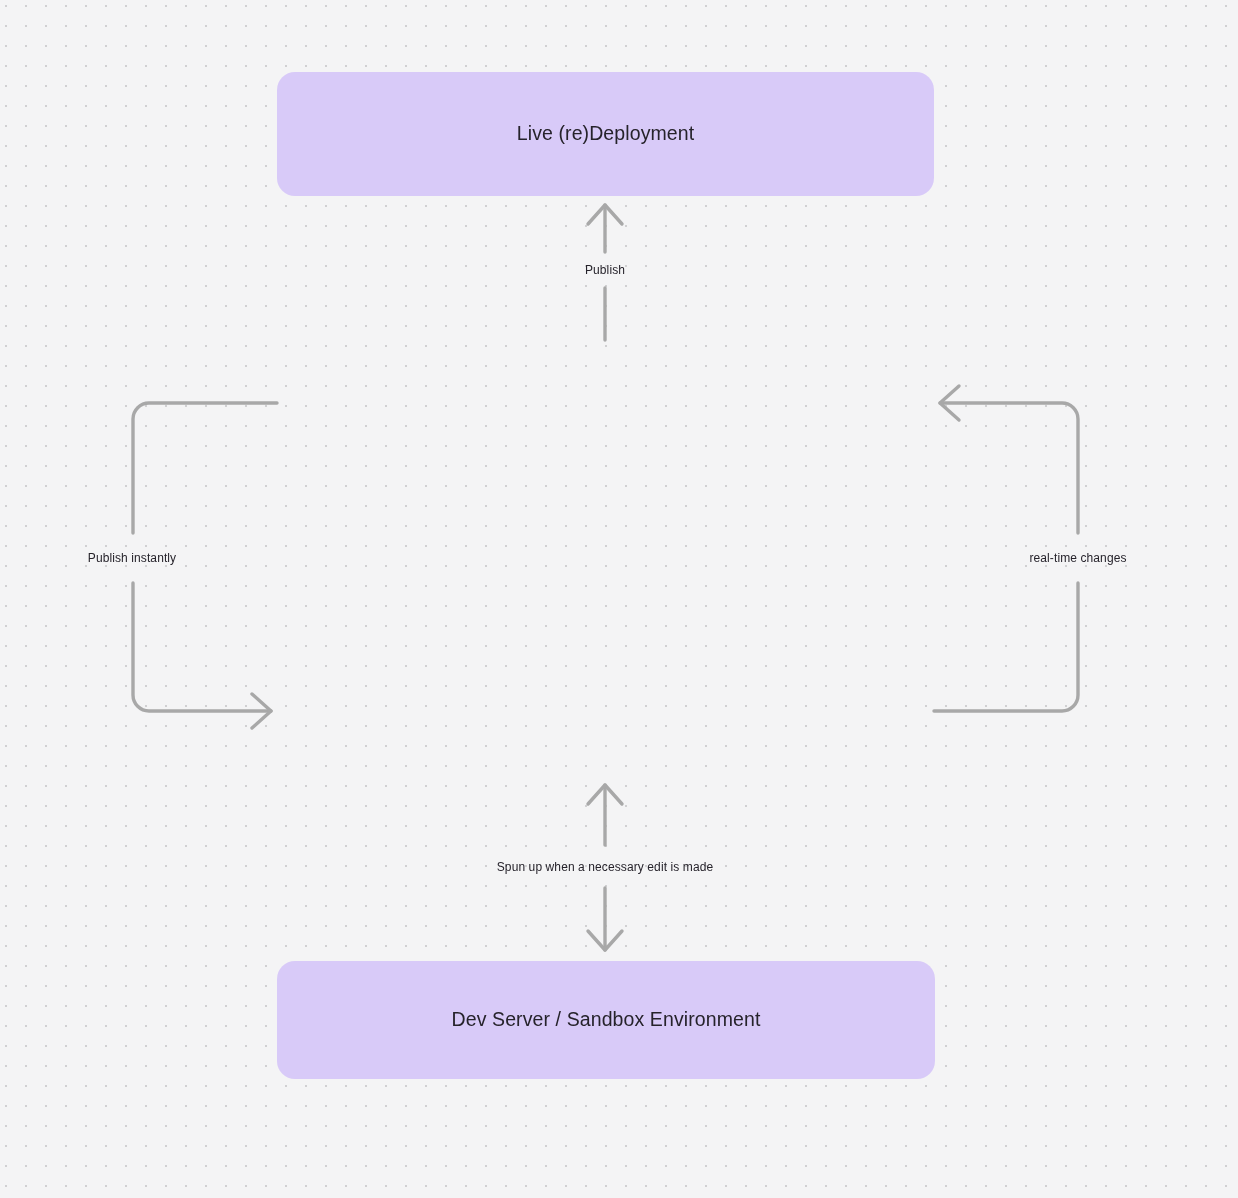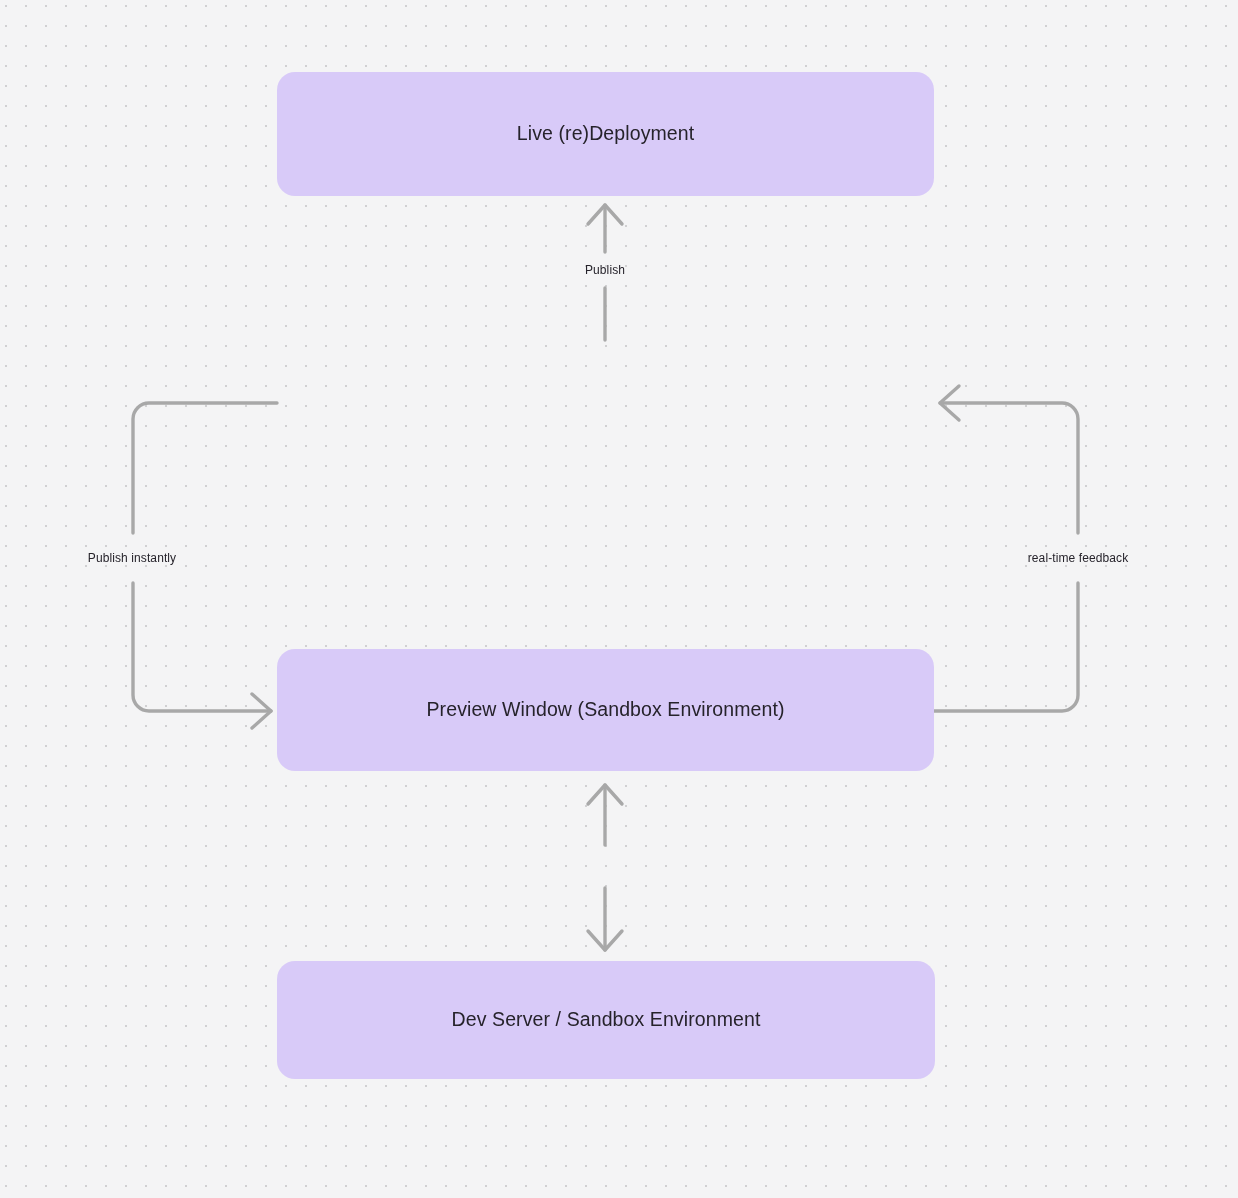--- a/index.html
+++ b/index.html
@@ -86,28 +86,26 @@
       </g>
 
     </g>
   </svg>
 
   <div class="node" style="left:277px; top:72px; width:657px; height:124px;">
     <span>Live (re)Deployment</span>
   </div>
 
 
-  <div class="node" style="left:277px; top:649px; width:657px; height:122px;">
-    <span>Preview Window (Sandbox Environment)</span>
-  </div>
 
   <div class="node" style="left:277px; top:961px; width:658px; height:118px;">
     <span>Dev Server / Sandbox Environment</span>
   </div>
 
   <div class="edge-label center" style="left:605px; top:270px;">Publish</div>
 
   <div class="edge-label center" style="left:132px; top:558px;">Publish instantly</div>
 
-  <div class="edge-label center" style="left:1078px; top:558px;">real-time feedback</div>
+  <div class="edge-label center" style="left:1078px; top:558px;">real-time changes</div>
 
+  <div class="edge-label center" style="left:605px; top:867px;">Spun up when a necessary edit is made</div>
 
 </div>
 
 </body></html>

